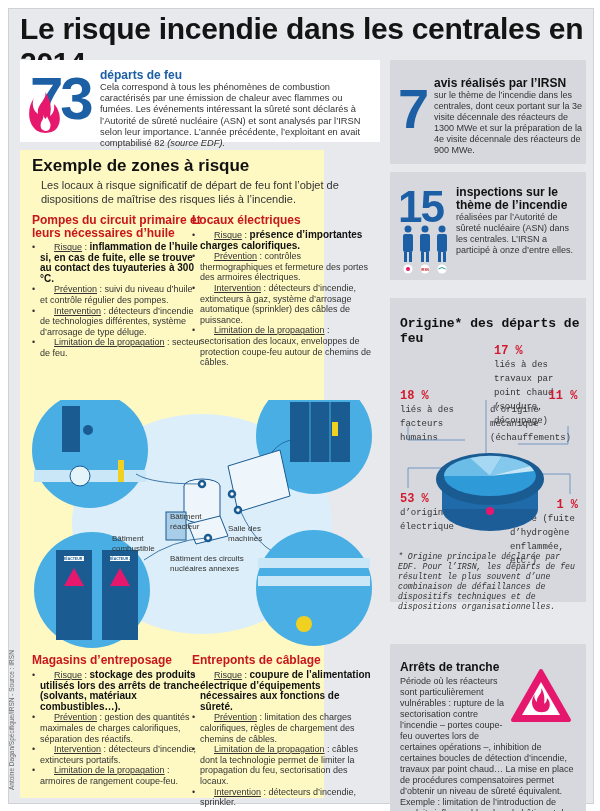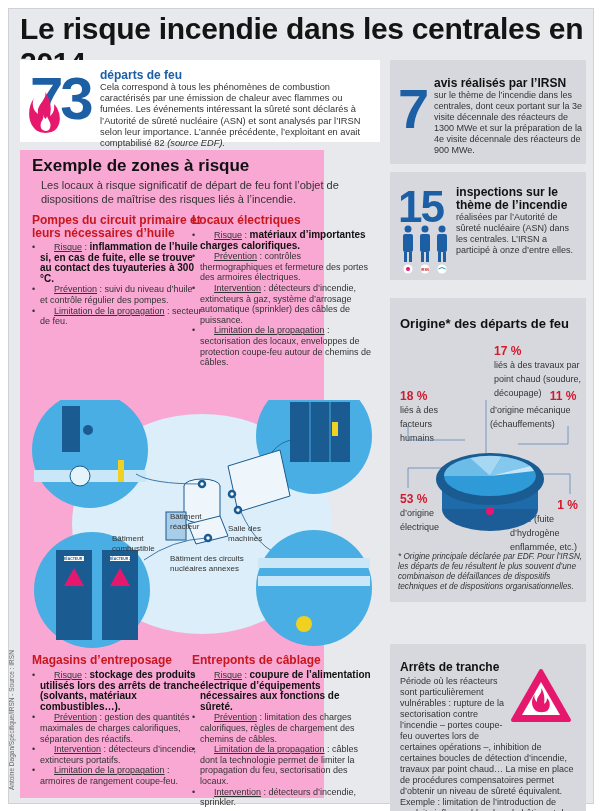--- a/index.html
+++ b/index.html
@@ -22,35 +22,35 @@
   .big7 { position: absolute; left: 8px; top: 16px; font-size: 56px; font-weight: bold; color: #1c5fa5; font-family: "Liberation Sans", sans-serif; }
   .box7 .head { position: absolute; left: 44px; top: 16px; font-size: 12px; font-weight: bold; color: #111; }
   .box7 .txt { position: absolute; left: 44px; top: 30px; width: 150px; font-size: 9px; line-height: 11px; color: #333; }
 
   .box15 { top: 172px; height: 108px; }
   .big15 { position: absolute; left: 8px; top: 10px; font-size: 44px; font-weight: bold; color: #1c5fa5; letter-spacing: -2px; font-family: "Liberation Sans", sans-serif; }
   .people { position: absolute; left: 10px; top: 52px; width: 50px; height: 50px; }
   .box15 .head { position: absolute; left: 66px; top: 14px; width: 120px; font-size: 12px; line-height: 12.5px; font-weight: bold; color: #111; }
   .box15 .txt { position: absolute; left: 66px; top: 40px; width: 125px; font-size: 9px; line-height: 11px; color: #333; }
 
-  .boxOrig { top: 298px; height: 304px; }
+  .boxOrig { top: 298px; height: 304px; font-family: Liberation Mono, monospace; }
   .boxOrig .head { position: absolute; left: 10px; top: 18px; font-size: 13px; font-weight: bold; color: #111; }
   .pct { position: absolute; font-size: 12px; font-weight: bold; color: #d4192c; }
   .plab { position: absolute; font-size: 9px; line-height: 14px; color: #333; }
   .footnote { position: absolute; left: 8px; top: 254px; width: 185px; font-size: 8.2px; line-height: 10px; font-style: italic; color: #333; }
   .dial { position: absolute; left: 40px; top: 145px; width: 120px; height: 96px; }
 
   .boxArr { top: 644px; height: 190px; }
   .boxArr .head { position: absolute; left: 10px; top: 16px; font-size: 12px; font-weight: bold; color: #111; }
   .boxArr .txt1 { position: absolute; left: 10px; top: 32px; width: 112px; font-size: 9px; line-height: 11px; color: #333; }
   .boxArr .txt2 { position: absolute; left: 10px; top: 98px; width: 180px; font-size: 9px; line-height: 11px; color: #333; }
   .warn { position: absolute; left: 120px; top: 24px; width: 62px; height: 56px; }
 
   
-  .zones { position: absolute; left: 20px; top: 150px; width: 304px; height: 648px; background: #f9a8d4; }
+  .zones { position: absolute; left: 20px; top: 150px; width: 304px; height: 648px; background: #fef9c3; }
   .zones .h1 { position: absolute; left: 12px; top: 6px; font-size: 17px; font-weight: bold; color: #111; font-family: "Liberation Sans", sans-serif; }
   .zones .intro { position: absolute; left: 21px; top: 28px; width: 340px; font-size: 11px; line-height: 14px; color: #333; }
   .zh { position: absolute; font-size: 12px; line-height: 13px; font-weight: bold; color: #c8161d; }
   ul.zl { position: absolute; list-style: none; font-size: 9px; line-height: 10.6px; color: #333; }
   ul.zl li { position: relative; padding-left: 8px; }
   ul.zl li::before { content: "•"; position: absolute; left: 0; top: 0; }
   ul.zl u { text-decoration: underline; margin-left: 14px; }
   ul.zl b { font-size: 10px; color: #111; }
   .illu { position: absolute; left: 12px; top: 250px; width: 340px; height: 248px; }
   .credit { position: absolute; left: 10px; top: 690px; font-size: 6.5px; color: #666; transform-origin: left top; transform: rotate(-90deg); white-space: nowrap; }
@@ -161,26 +161,27 @@
 </div>
 
 <div class="zones">
   <div class="h1">Exemple de zones à risque</div>
   <div class="intro">Les locaux à risque significatif de départ de feu font l’objet de dispositions de maîtrise des risques liés à l’incendie.</div>
 
   <div class="zh" style="left:12px;top:64px;width:170px">Pompes du circuit primaire et leurs nécessaires d’huile</div>
   <ul class="zl" style="left:12px;top:92px;width:170px">
     <li><u>Risque</u> : <b>inflammation de l’huile si, en cas de fuite, elle se trouve au contact des tuyauteries à 300 °C.</b></li>
     <li><u>Prévention</u> : <span>suivi du niveau d’huile et contrôle régulier des pompes.</span></li>
+    <li><u>Intervention</u> : <span>détecteurs d’incendie de technologies différentes, système d’arrosage de type déluge.</span></li>
     <li><u>Limitation de la propagation</u> : <span>secteur de feu.</span></li>
   </ul>
 
   <div class="zh" style="left:172px;top:64px;width:180px">Locaux électriques</div>
   <ul class="zl" style="left:172px;top:80px;width:182px">
-    <li><u>Risque</u> : <b>matériaux d’importantes charges calorifiques.</b></li>
+    <li><u>Risque</u> : <b>présence d’importantes charges calorifiques.</b></li>
     <li><u>Prévention</u> : <span>contrôles thermographiques et fermeture des portes des armoires électriques.</span></li>
     <li><u>Intervention</u> : <span>détecteurs d’incendie, extincteurs à gaz, système d’arrosage automatique (sprinkler) des câbles de puissance.</span></li>
     <li><u>Limitation de la propagation</u> : <span>sectorisation des locaux, enveloppes de protection coupe-feu autour de chemins de câbles.</span></li>
   </ul>
 
   <svg class="illu" viewBox="0 0 340 248">
     <ellipse cx="170" cy="124" rx="130" ry="110" fill="#dbeef9"></ellipse>
 
     <g>
       <circle cx="58" cy="50" r="58" fill="#49aee3"></circle>

